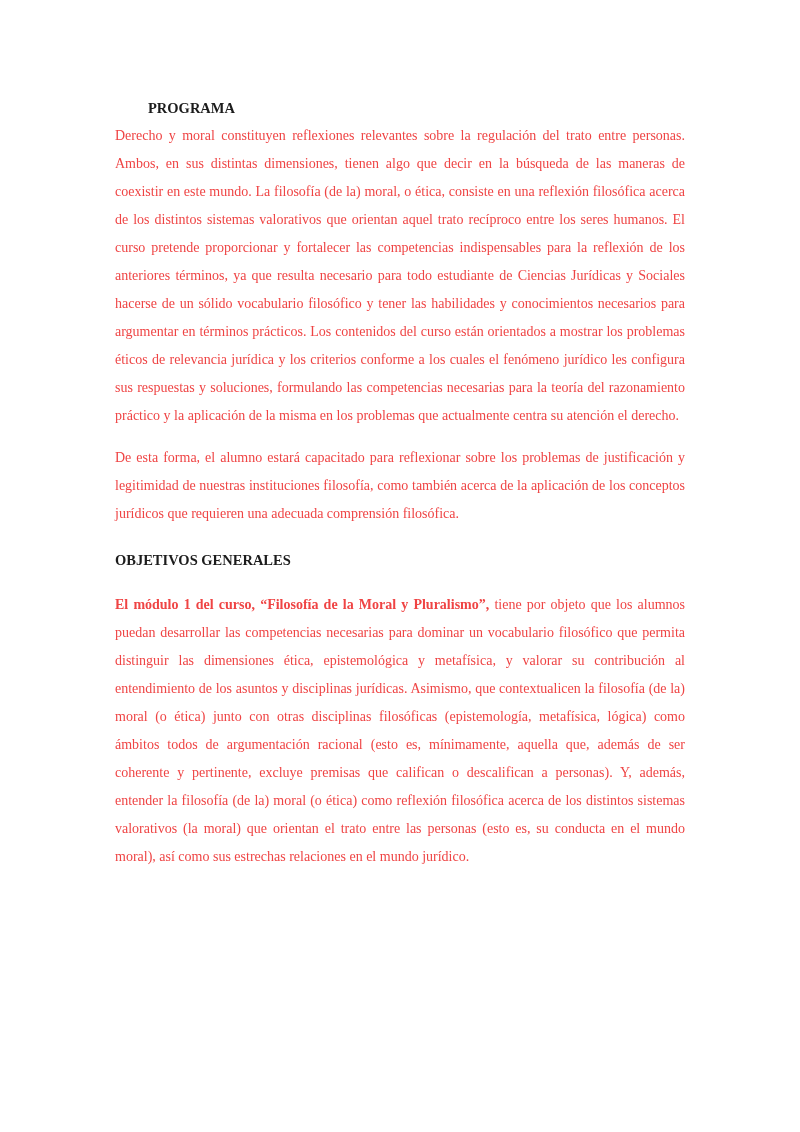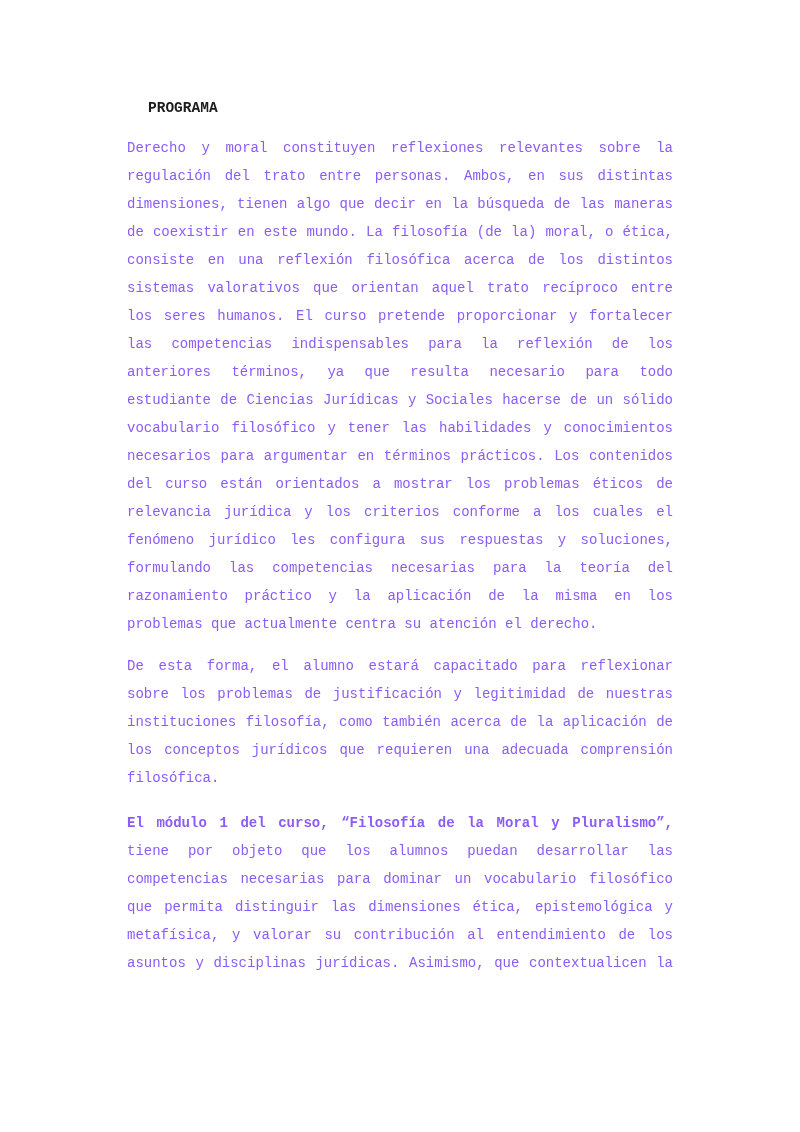--- a/index.html
+++ b/index.html
@@ -6,21 +6,21 @@
     margin: 0;
     padding: 0;
     background: #ffffff;
   }
   .page {
     position: relative;
     width: 800px;
     height: 984px;
     background: #ffffff;
     color: #1c1c1c;
-    font-family: Liberation Mono, monospace;
+    font-family: Liberation Serif, serif;
     overflow: hidden;
   }
   .content {
     position: absolute;
     left: 115px;
     top: 94px;
     width: 570px;
   }
   .heading {
     margin: 0;
@@ -32,25 +32,25 @@
   .heading.indented {
     padding-left: 33px;
   }
   .heading.section-gap {
     margin-top: 16px;
   }
   .heading.objetivos-gap {
     margin-top: 18px;
   }
   p.body-para {
-    margin: 12px;
+    margin: 0;
     font-size: 14px;
     line-height: 28px;
     text-align: justify;
-    color: #8b5cf6;
+    color: #ef4444;
   }
   p.body-para.para-gap {
     margin-top: 14px;
   }
   p.body-para.module-gap {
     margin-top: 17px;
   }
   p.body-para strong {
     font-weight: 700;
   }
@@ -62,17 +62,18 @@
   <div class="content">
 
     <h1 class="heading indented">PROGRAMA</h1>
 
 
 
     <p class="body-para">Derecho y moral constituyen reflexiones relevantes sobre la regulación del trato entre personas. Ambos, en sus distintas dimensiones, tienen algo que decir en la búsqueda de las maneras de coexistir en este mundo. La filosofía (de la) moral, o ética, consiste en una reflexión filosófica acerca de los distintos sistemas valorativos que orientan aquel trato recíproco entre los seres humanos. El curso pretende proporcionar y fortalecer las competencias indispensables para la reflexión de los anteriores términos, ya que resulta necesario para todo estudiante de Ciencias Jurídicas y Sociales hacerse de un sólido vocabulario filosófico y tener las habilidades y conocimientos necesarios para argumentar en términos prácticos. Los contenidos del curso están orientados a mostrar los problemas éticos de relevancia jurídica y los criterios conforme a los cuales el fenómeno jurídico les configura sus respuestas y soluciones, formulando las competencias necesarias para la teoría del razonamiento práctico y la aplicación de la misma en los problemas que actualmente centra su atención el derecho.</p>
 
     <p class="body-para para-gap">De esta forma, el alumno estará capacitado para reflexionar sobre los problemas de justificación y legitimidad de nuestras instituciones filosofía, como también acerca de la aplicación de los conceptos jurídicos que requieren una adecuada comprensión filosófica.</p>
 
+    <h2 class="heading objetivos-gap">OBJETIVOS GENERALES</h2>
 
     <p class="body-para module-gap"><strong>El módulo 1 del curso, “Filosofía de la Moral y Pluralismo”,</strong><span> tiene por objeto que los alumnos puedan desarrollar las competencias necesarias para dominar un vocabulario filosófico que permita distinguir las dimensiones ética, epistemológica y metafísica, y valorar su contribución al entendimiento de los asuntos y disciplinas jurídicas. Asimismo, que contextualicen la filosofía (de la) moral (o ética) junto con otras disciplinas filosóficas (epistemología, metafísica, lógica) como ámbitos todos de argumentación racional (esto es, mínimamente, aquella que, además de ser coherente y pertinente, excluye premisas que califican o descalifican a personas). Y, además, entender la filosofía (de la) moral (o ética) como reflexión filosófica acerca de los distintos sistemas valorativos (la moral) que orientan el trato entre las personas (esto es, su conducta en el mundo moral), así como sus estrechas relaciones en el mundo jurídico.</span></p>
 
   </div>
 </div>
 
 </body></html>

